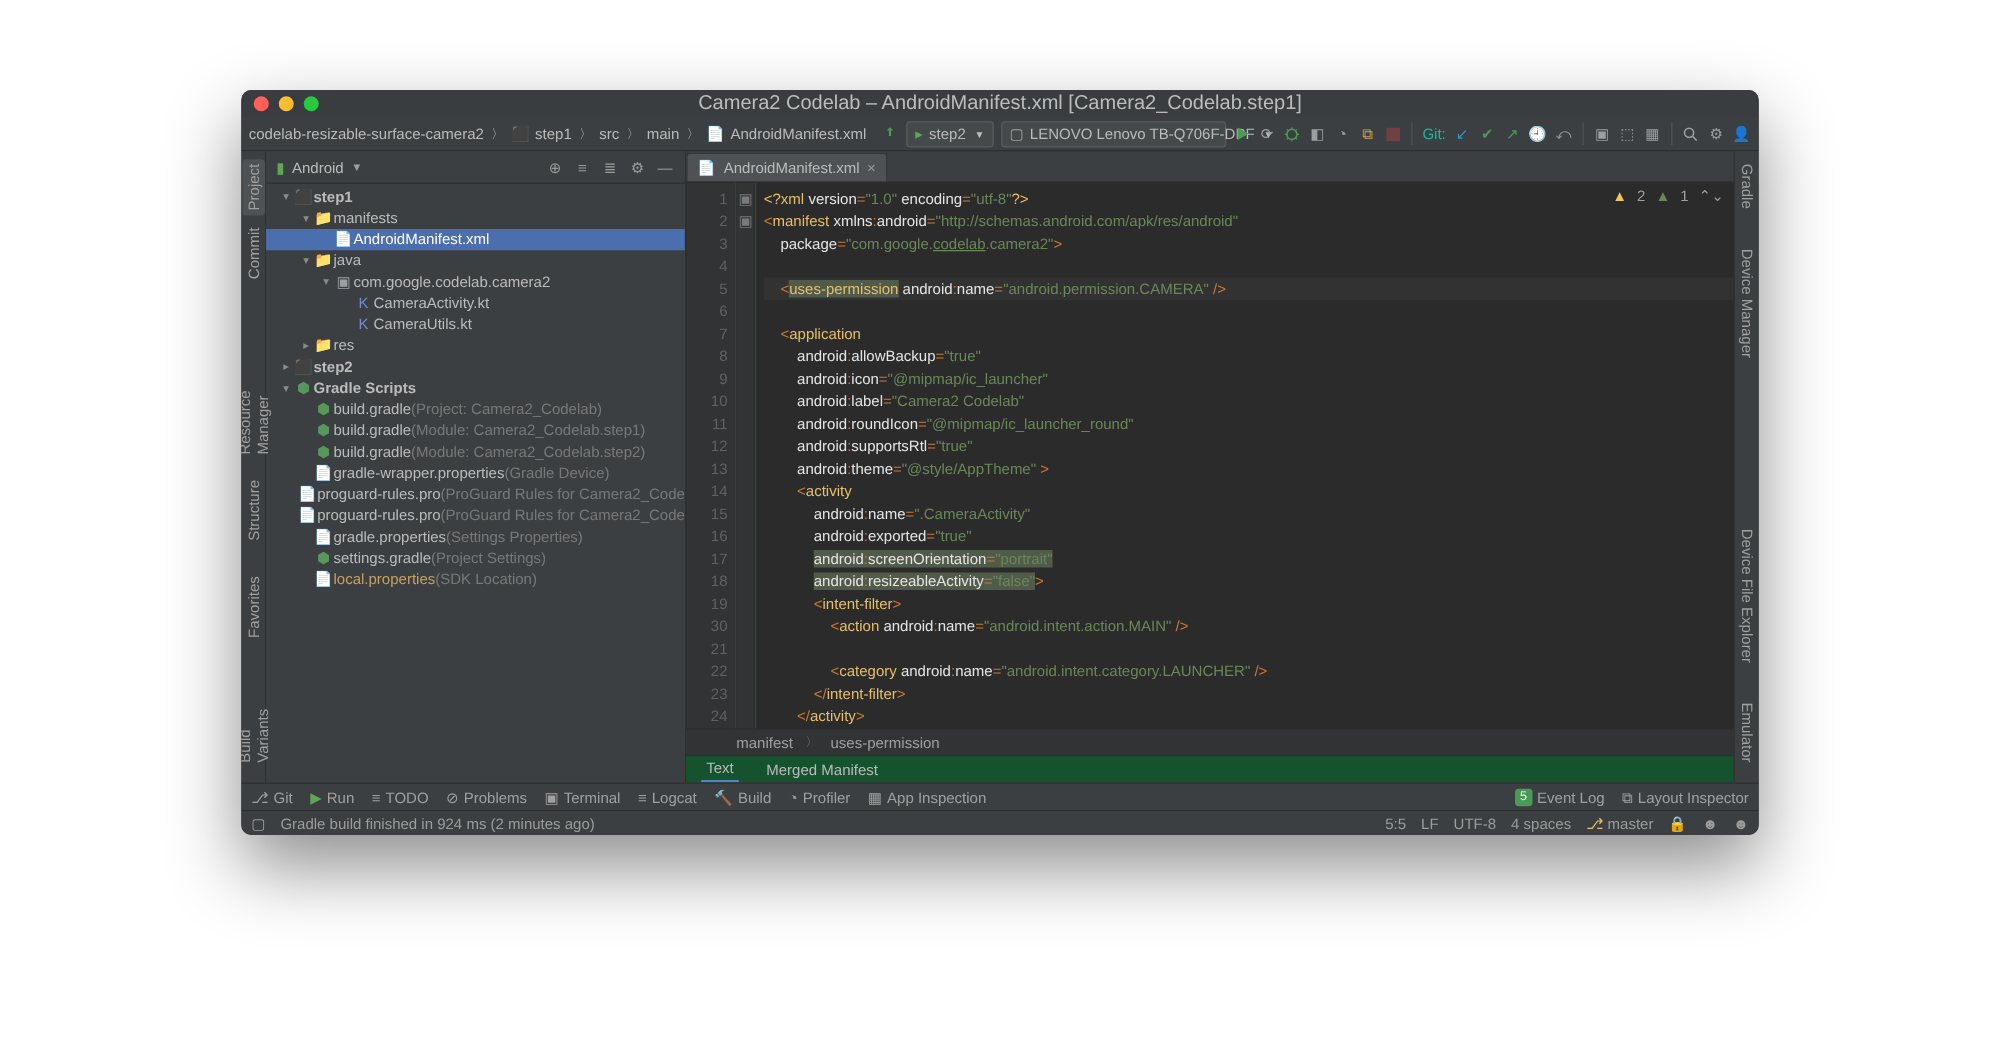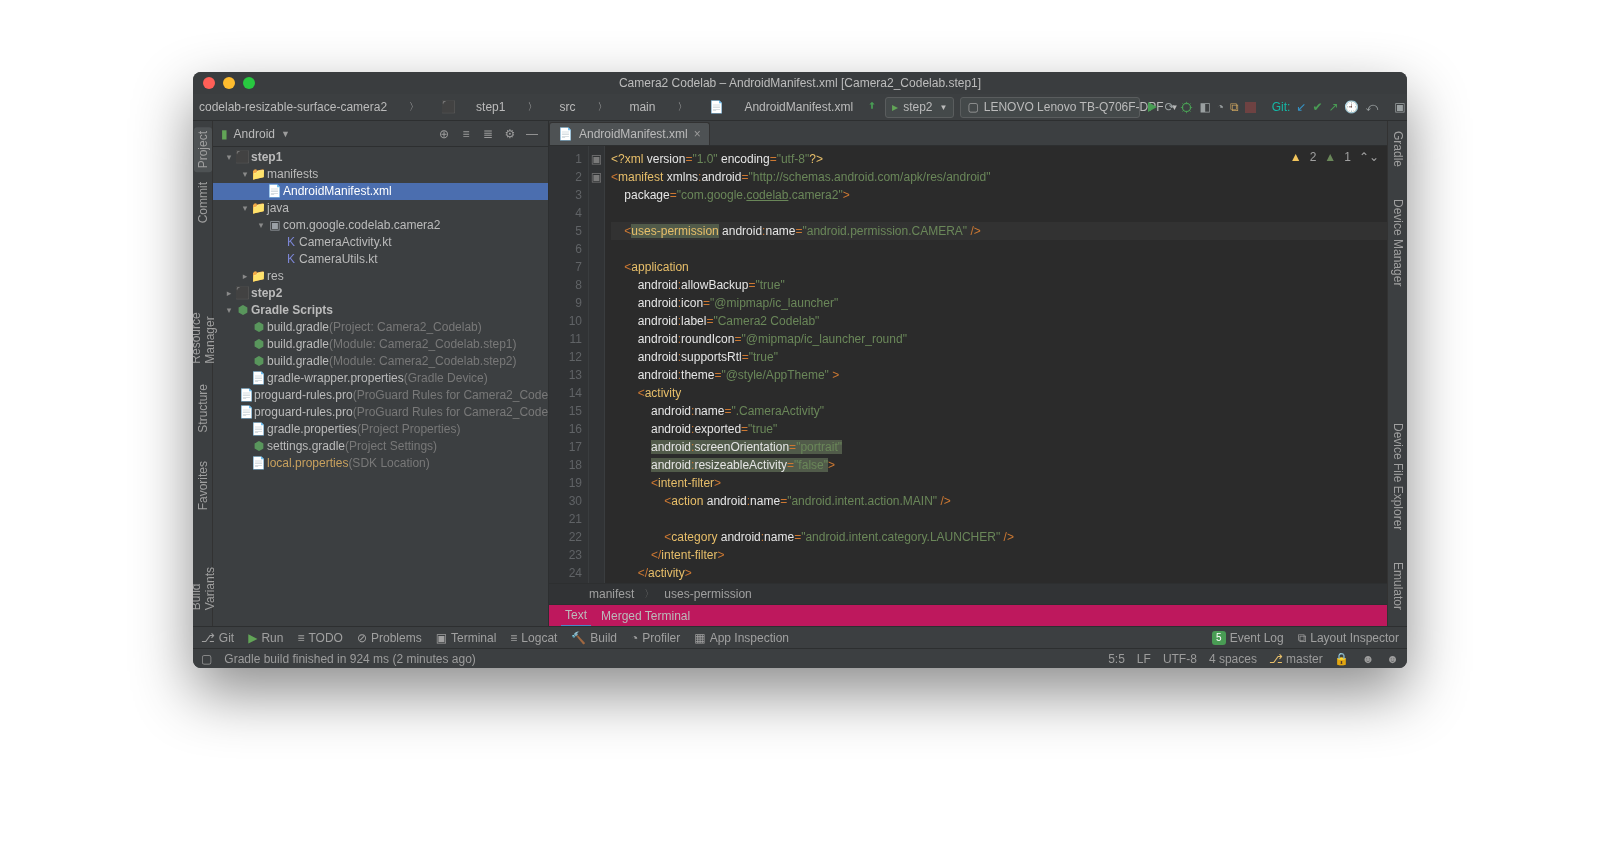--- a/index.html
+++ b/index.html
@@ -53,28 +53,28 @@
   
   .titlebar{
     height:22px; background:#3a3d3f;
     display:flex; align-items:center; padding:0 10px;
     position:relative;
     font-size:12px;
   }
   .traffic{display:flex; gap:8px; align-items:center;}
   .dot{width:12px;height:12px;border-radius:50%;}
   .dot.r{background:#ff5f57;} .dot.y{background:#febc2e;} .dot.g{background:#28c840;}
-  .title-center{position:absolute; left:0; right:0; text-align:center; color:#bdbdbd; font-size:12px;}
+  .title-center{position:absolute; left:0; right:0; text-align:center; color:#bdbdbd; font-size:16px;}
   
   .navbar{
     height:27px; background:#3c3f41; border-bottom:1px solid #2d2f30;
     display:flex; align-items:center; padding:0 6px; gap:6px;
     font-size:11px; white-space:nowrap;
   }
-  .crumb{display:flex; align-items:center; gap:20px; color:var(--text);}
+  .crumb{display:flex; align-items:center; gap:4px; color:var(--text);}
   .crumb span{color:var(--text);}
   .chv{color:#6f6f6f; font-size:10px; padding:0 2px;}
   .combo{
     height:21px; background:#44494a; border:1px solid #5a5d5e;
     border-radius:3px; display:flex; align-items:center; padding:0 6px; gap:5px;
     color:#bbb; font-size:11px;
   }
   .combo .tri{font-size:8px;color:#bbb;margin-left:2px;}
   .tb-icon{width:18px;height:18px;display:flex;align-items:center;justify-content:center;color:#9aa0a1;}
   .tb-icon.green{color:#499c54;}
@@ -125,21 +125,21 @@
   .gutter{width:40px;background:#313335;color:#606366;text-align:right;padding:4px 6px 0 0;font-family:"JetBrains Mono","Menlo",monospace;font-size:11.5px;line-height:18px;border-right:1px solid #3a3d3f;}
   .gutter2{width:16px;background:#313335;padding-top:4px;color:#7a7a7a;font-size:10px;line-height:18px;text-align:center;border-right:1px solid #3a3d3f;}
   .code{flex:1;padding:4px 0 0 6px;font-family:"JetBrains Mono","Menlo",monospace;font-size:11.5px;line-height:18px;white-space:pre;color:#a9b7c6;overflow:hidden;}
   .code .c-tag{color:#e8bf6a;}
   .code .c-attr{color:#e5e5e5;}
   .code .c-str{color:#6a8759;}
   .code .c-sym{color:#cc7832;}
   .code .c-pi{color:#e8bf6a;}
   .code .hlY{background:#515b4a;}
   .editor-crumb{height:21px;background:#313335;border-top:1px solid #2d2f30;display:flex;align-items:center;padding-left:40px;color:#a0a0a0;font-size:11px;gap:8px;}
-  .editor-tabs2{height:22px;background:#be185d;border-top:1px solid #2d2f30;display:flex;align-items:center;padding-left:12px;gap:6px;font-size:11px;color:#bbb;}
+  .editor-tabs2{height:22px;background:#14532d;border-top:1px solid #2d2f30;display:flex;align-items:flex-end;padding-left:12px;gap:18px;font-size:11px;color:#bbb;}
   .editor-tabs2 .t{padding:3px 4px;}
   .editor-tabs2 .t.active{border-bottom:2px solid #4a88c7;}
   .insp{position:absolute;top:4px;right:8px;display:flex;gap:8px;align-items:center;color:#a0a0a0;font-size:11px;}
   .insp .warn{color:#f2c55c;}
   .insp .ok{color:#6a8759;}
   
   .bottombar{
     height:22px;background:#3c3f41;border-top:1px solid #2d2f30;
     display:flex;align-items:center;padding:0 8px;gap:14px;color:#a0a0a0;font-size:11px;
   }
@@ -355,21 +355,21 @@
           <div class="tree-row" style="padding-left: 26px;">
             <span class="arrow"></span>
             <span class="ficon"><span style="color:#a97c50">📄</span></span>
             <span>proguard-rules.pro</span>
             <span class="dim"> (ProGuard Rules for Camera2_Codel</span>
           </div>
           <div class="tree-row" style="padding-left: 26px;">
             <span class="arrow"></span>
             <span class="ficon"><span style="color:#a97c50">📄</span></span>
             <span>gradle.properties</span>
-            <span class="dim"> (Project Properties)</span>
+            <span class="dim"> (Settings Properties)</span>
           </div>
           <div class="tree-row" style="padding-left: 26px;">
             <span class="arrow"></span>
             <span class="ficon"><span style="color:#59965c">⬢</span></span>
             <span>settings.gradle</span>
             <span class="dim"> (Project Settings)</span>
           </div>
           <div class="tree-row" style="padding-left: 26px;">
             <span class="arrow"></span>
             <span class="ficon"><span style="color:#c8a15e">📄</span></span>
@@ -449,21 +449,21 @@
           <span>⌃⌄</span>
         </div>
       </div>
       <div class="editor-crumb">
         <span>manifest</span>
         <span class="chv">〉</span>
         <span>uses-permission</span>
       </div>
       <div class="editor-tabs2">
         <div class="t active">Text</div>
-        <div class="t">Merged Terminal</div>
+        <div class="t">Merged Manifest</div>
       </div>
     </div>
 
     <div class="rightstripe">
       <div class="vtab-r">Gradle</div>
       <div style="height:12px"></div>
       <div class="vtab-r">Device Manager</div>
       <div style="flex:1"></div>
       <div class="vtab-r">Device File Explorer</div>
       <div style="height:12px"></div>

